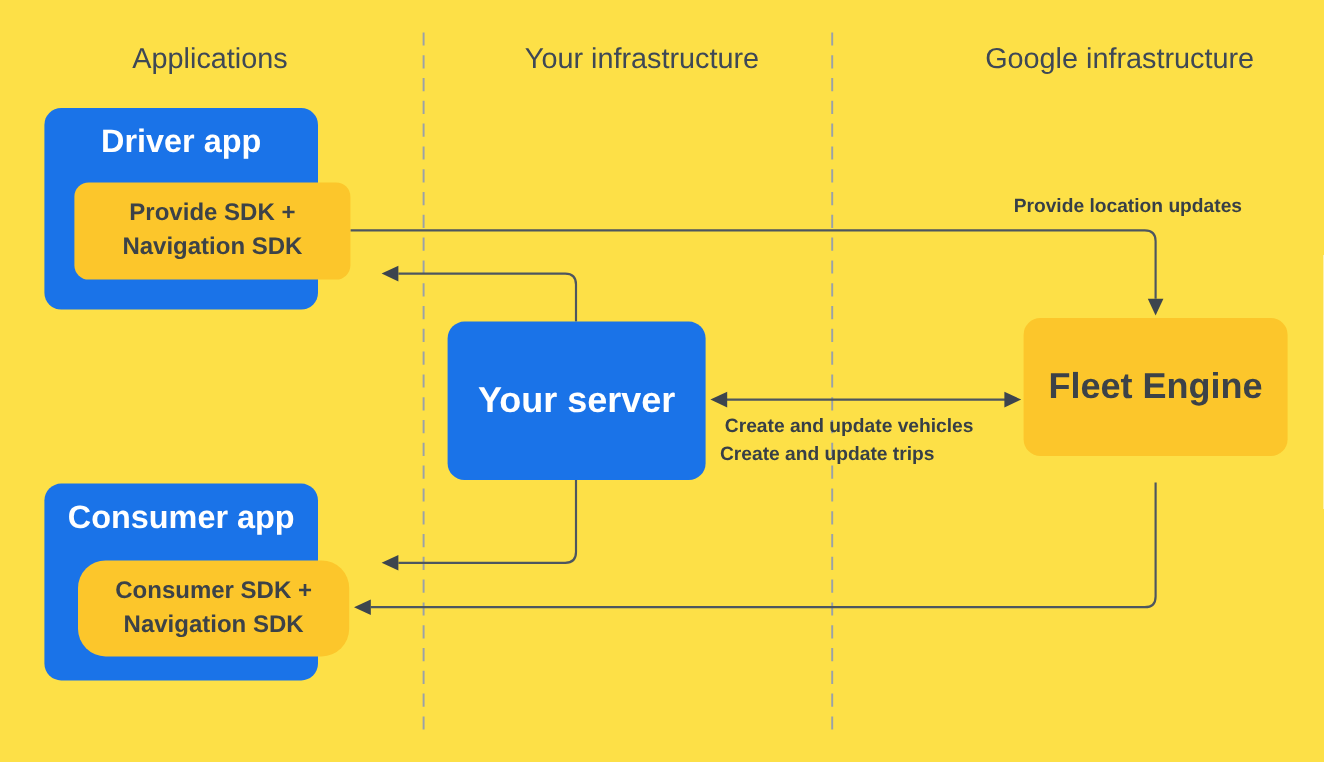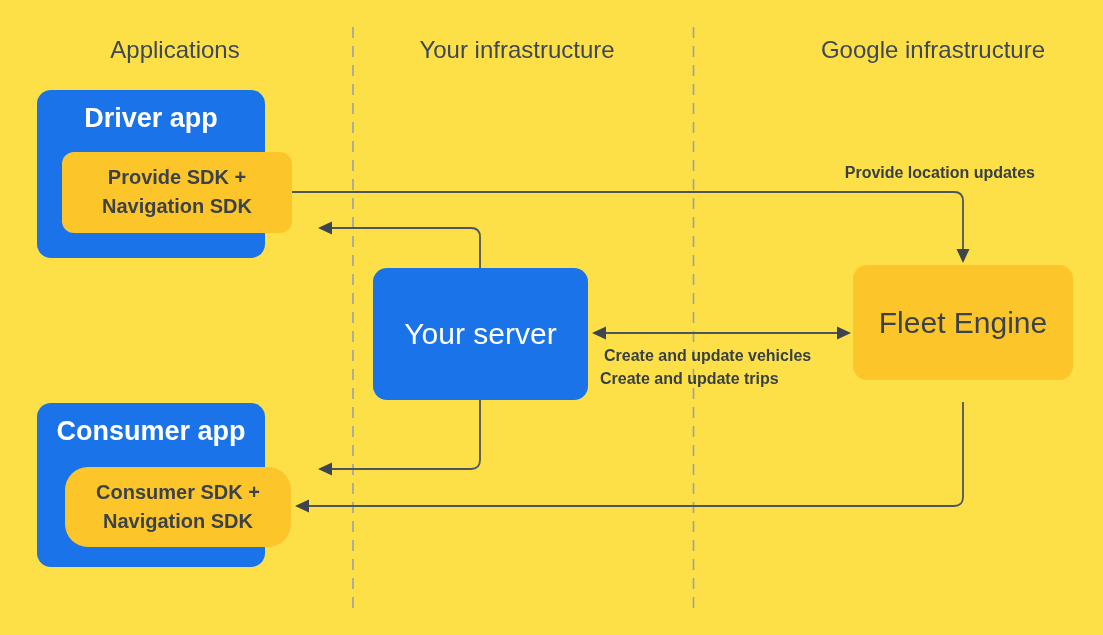--- a/index.html
+++ b/index.html
@@ -42,21 +42,21 @@
 
   .col-header {
     position: absolute;
     top: 36px;
     font-size: 24px;
     color: var(--header-text);
     text-align: center;
     white-space: nowrap;
   }
   #header-applications { left: 55px; width: 240px; }
-  #header-your-infra   { left: 392px; width: 250px; }
+  #header-your-infra   { left: 410px; width: 250px; }
   #header-google-infra { left: 808px; width: 250px; }
 
   .app-box {
     position: absolute;
     width: 228px;
     background: var(--blue);
     border-radius: 14px;
   }
   #driver-app   { left: 37px; top: 90px;  height: 168px; }
   #consumer-app { left: 37px; top: 403px; height: 164px; }
@@ -78,21 +78,21 @@
     line-height: 29px;
   }
   #driver-sdk   { left: 25px; top: 62px; width: 230px; height: 81px; padding-top: 11px; }
   #consumer-sdk { left: 28px; top: 64px; width: 226px; height: 80px; padding-top: 11px; border-radius: 23px; }
 
   .plain-box {
     position: absolute;
     display: flex;
     align-items: center;
     justify-content: center;
-    font-weight: 400;
+    font-weight: 700;
     font-size: 30px;
     border-radius: 14px;
   }
   #your-server {
     left: 373px; top: 268px; width: 215px; height: 132px;
     background: var(--blue);
     color: #ffffff;
   }
   #fleet-engine {
     left: 853px; top: 265px; width: 220px; height: 115px;

